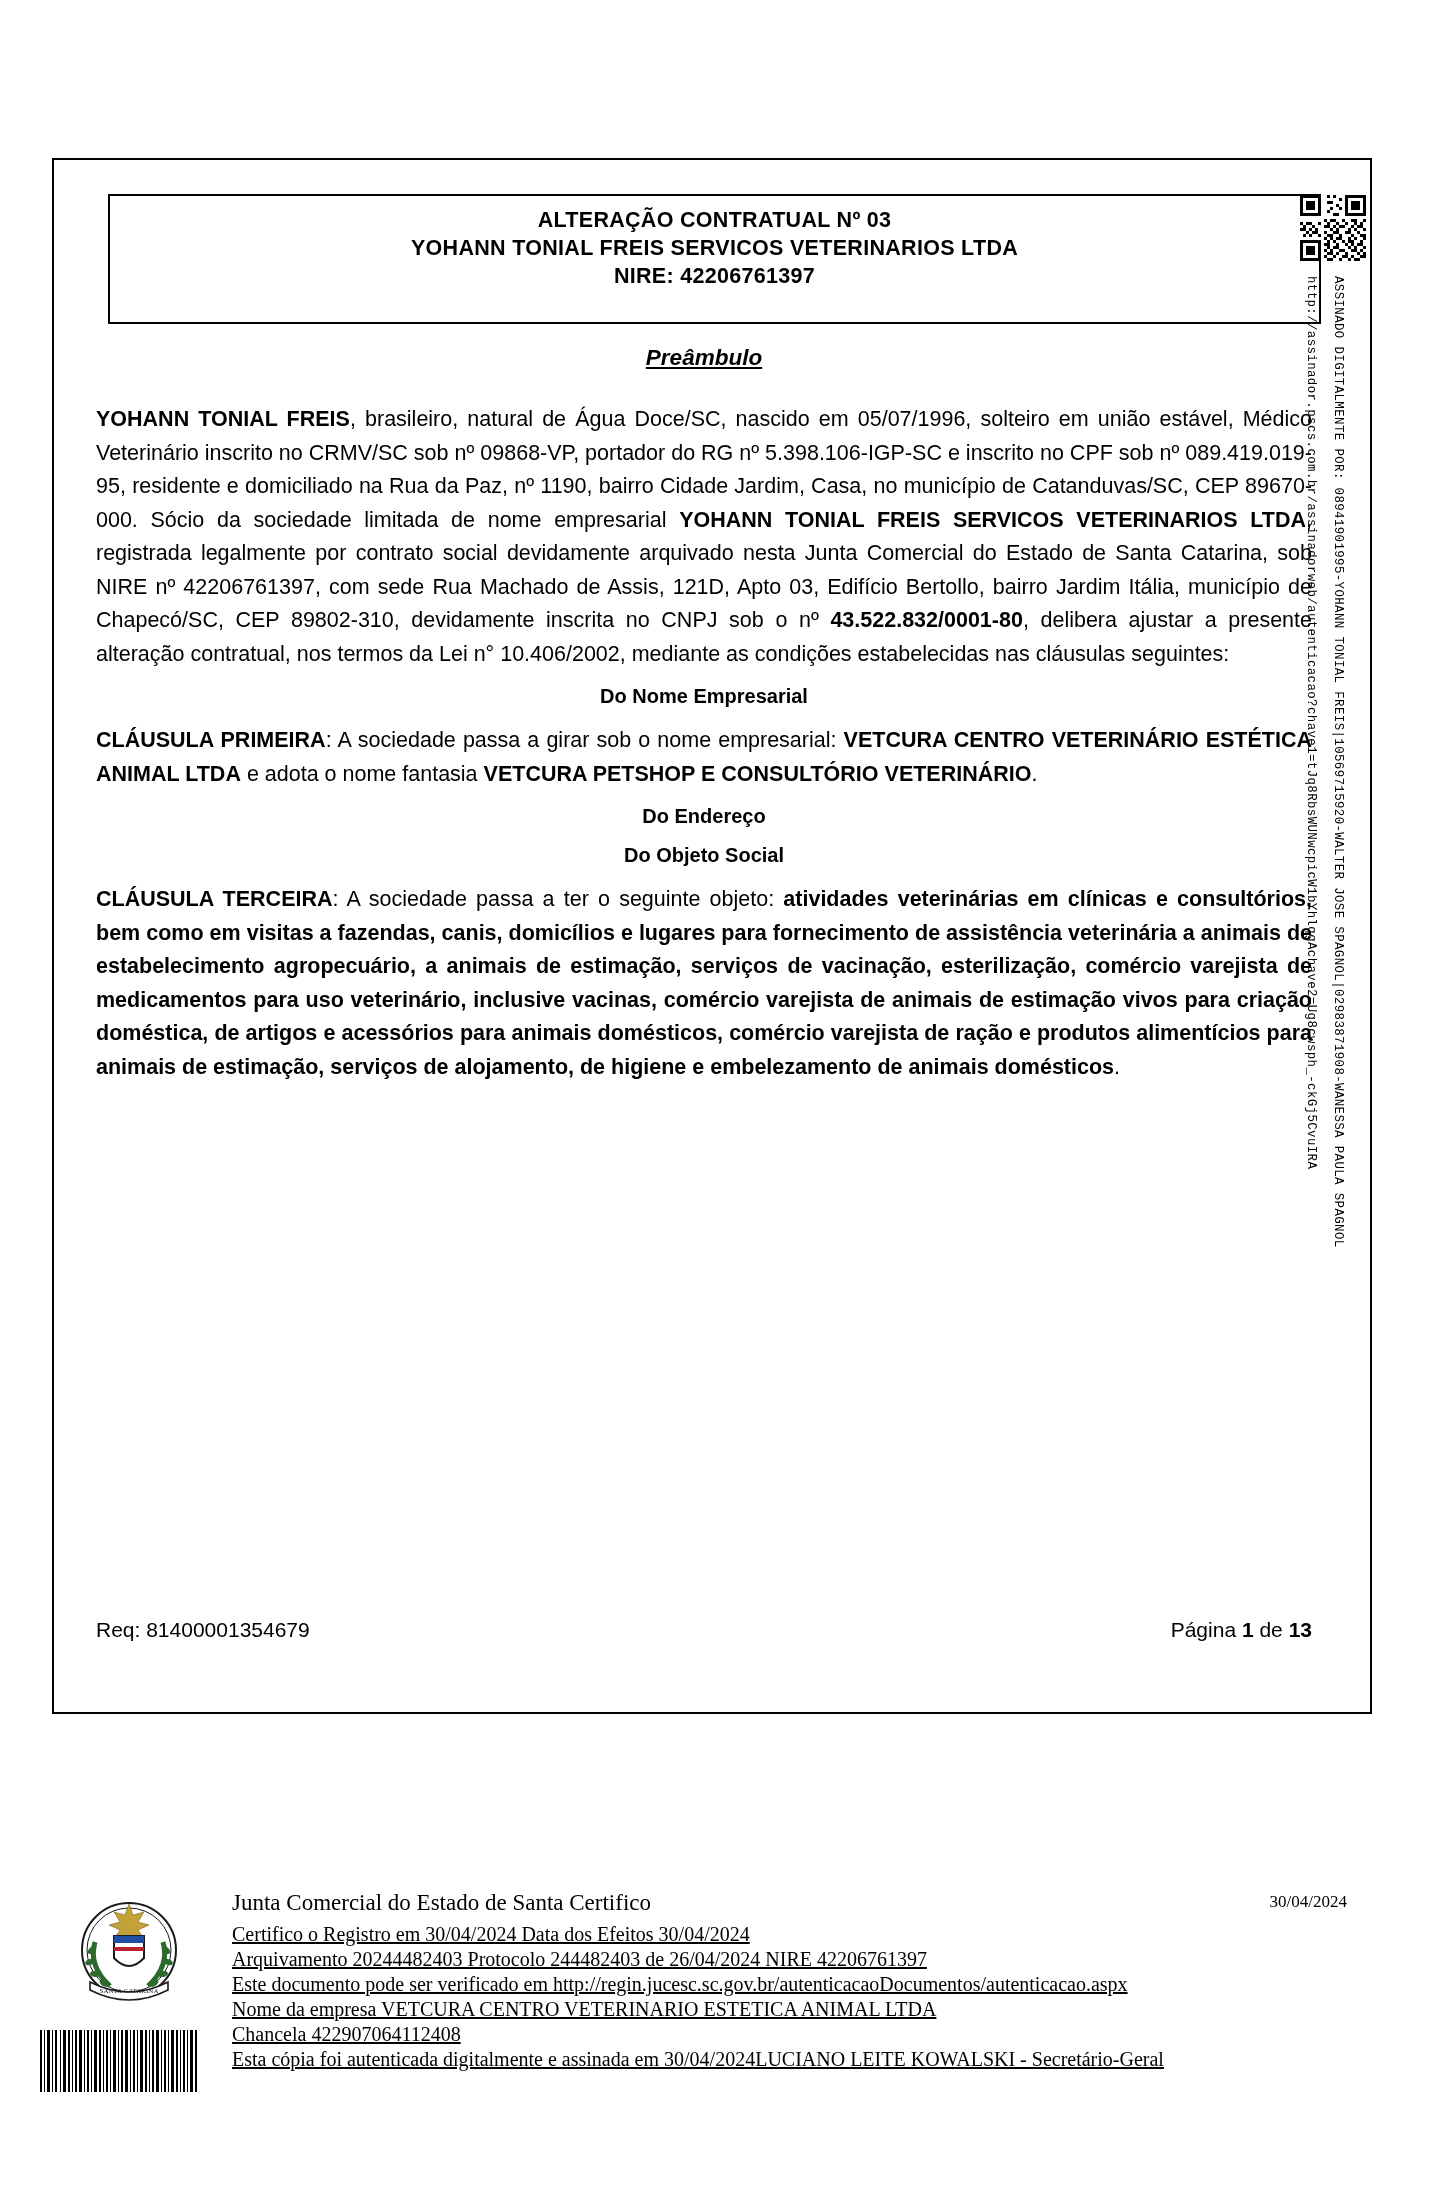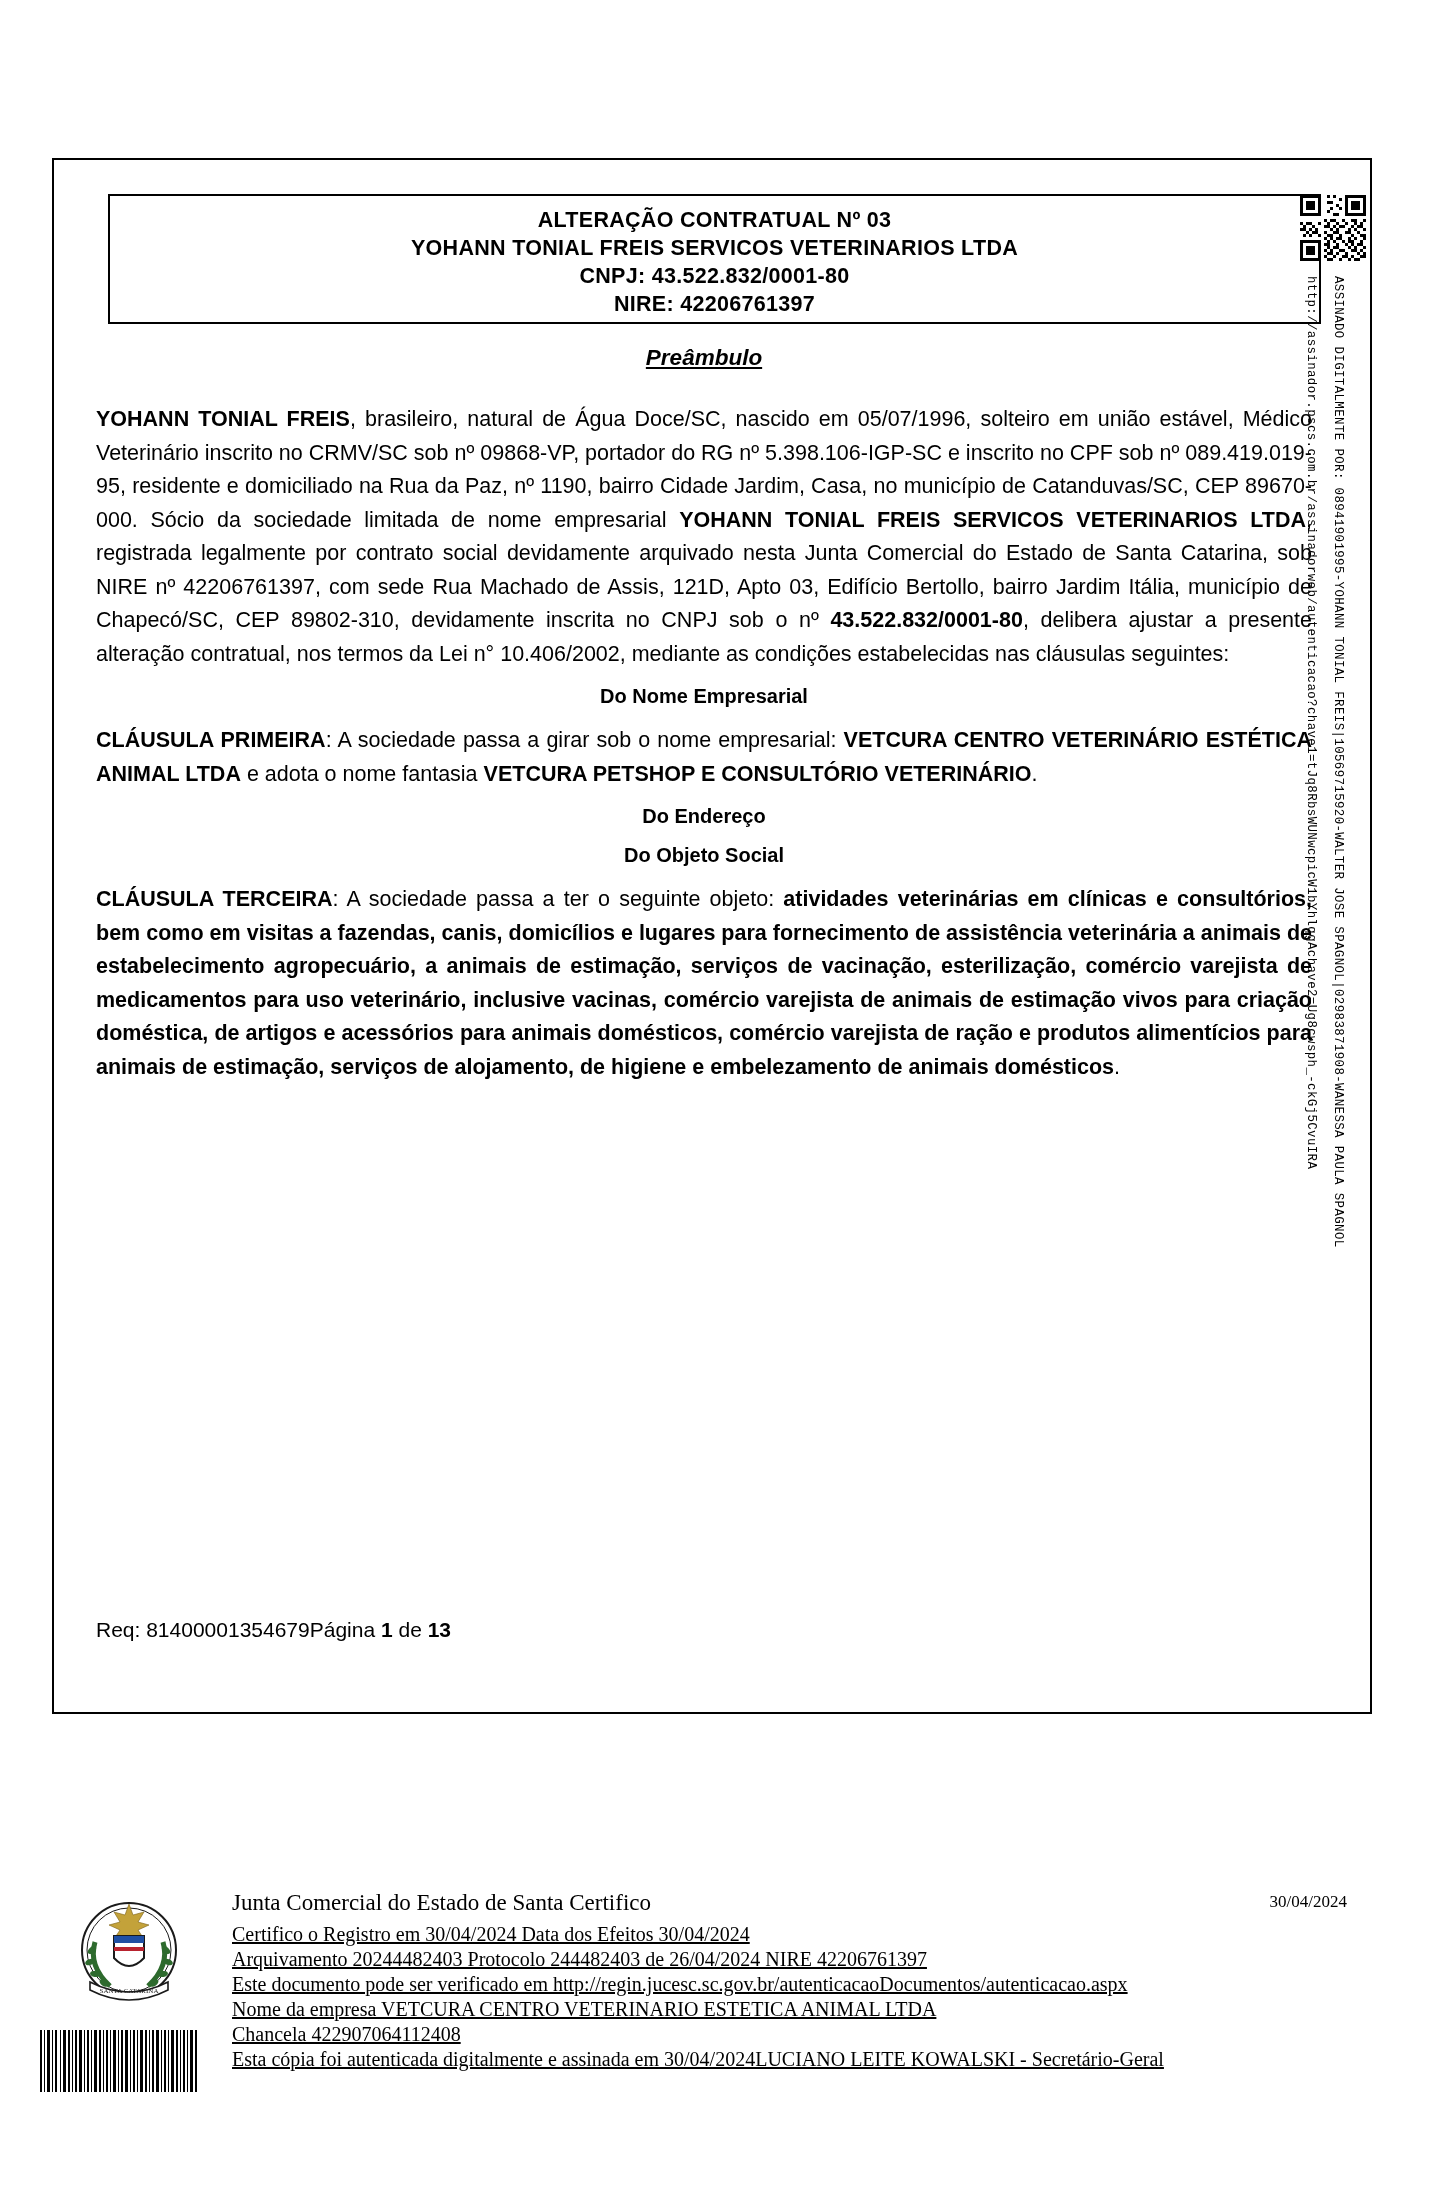--- a/index.html
+++ b/index.html
@@ -80,20 +80,21 @@
   p.para.tight { margin-bottom: 10px; }
   b { font-weight: bold; }
 
   
   .page-footer {
     position: absolute;
     left: 96px;
     top: 1618px;
     width: 1216px;
     display: flex;
+    justify-content: space-between;
     align-items: baseline;
     font-size: 21px;
   }
   .page-footer .right { text-align: right; }
 
   
   .qr-wrap {
     position: absolute;
     left: 1300px;
     top: 195px;
@@ -177,21 +178,20 @@
   }
 </style>
 </head>
 <body>
 
 <div class="page-frame"></div>
 
 <div class="title-box">
   <div class="line">ALTERAÇÃO CONTRATUAL Nº 03</div>
   <div class="line">YOHANN TONIAL FREIS SERVICOS VETERINARIOS LTDA</div>
-  <div class="line">CNPJ: 43.522.832/0001-80</div>
   <div class="line">NIRE: 42206761397</div>
 </div>
 
 <div class="qr-wrap">
   <svg width="66" height="66" viewBox="0 0 22 22" shape-rendering="crispEdges" aria-hidden="true">
     <rect width="22" height="22" fill="#fff"></rect>
     <g fill="#000">
       <rect x="0" y="0" width="7" height="1"></rect>
         <rect x="0" y="0" width="1" height="7"></rect>
       <rect x="6" y="0" width="1" height="7"></rect>

